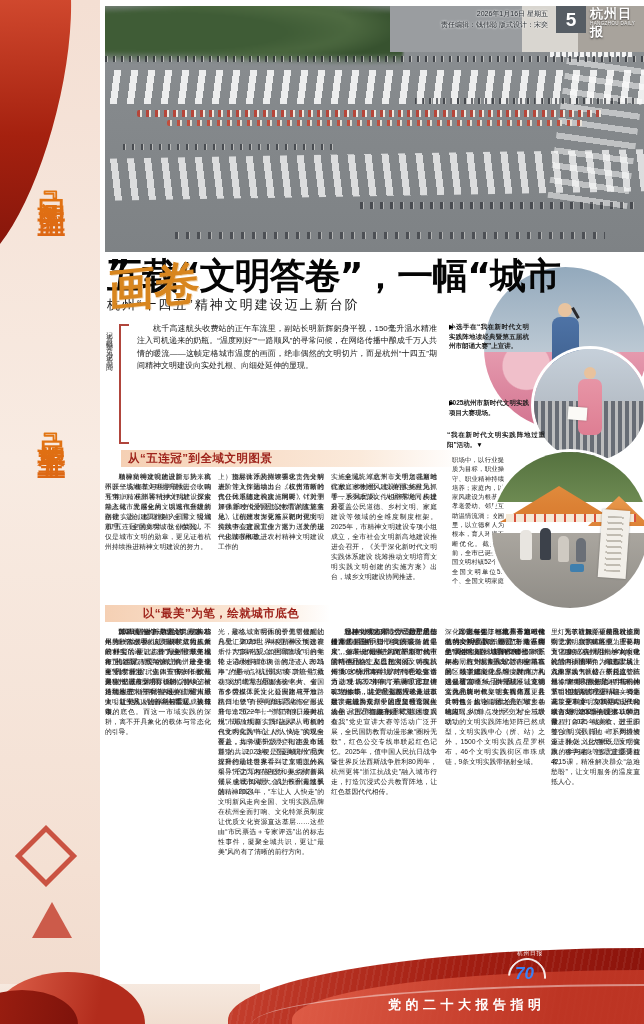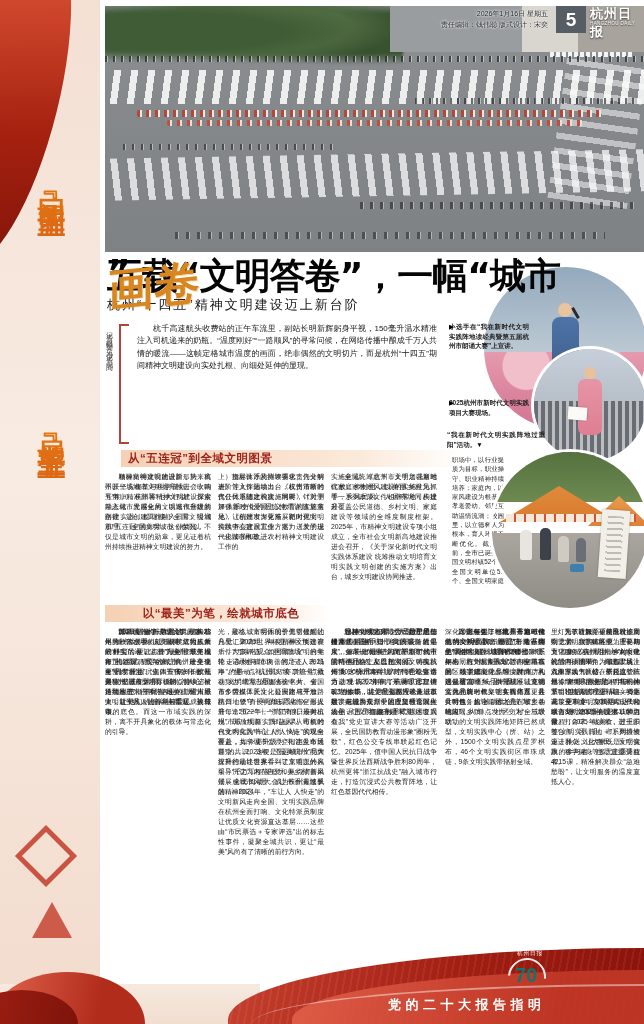--- a/index.html
+++ b/index.html
@@ -99,21 +99,21 @@
   .ribbon2{left:292px;top:970px;width:352px;height:54px;border-top-left-radius:100% 92%;
     background:linear-gradient(100deg,#e2604a,#c23826 75%);opacity:.9;z-index:6;}
   .ribbon3{left:252px;top:984px;width:392px;height:40px;border-top-left-radius:100% 100%;
     border-top:2px solid rgba(255,255,255,.45);z-index:6;}
   .ribbonstripes{left:228px;top:948px;width:416px;height:76px;border-top-left-radius:100% 95%;
     background:repeating-linear-gradient(100deg,rgba(255,255,255,.06) 0 2px,rgba(0,0,0,0) 2px 7px);z-index:6;}
   .brandtxt{left:498px;top:950px;width:64px;text-align:center;font-size:5.5px;color:#fff;letter-spacing:1px;z-index:8;}
   .seventy{left:508px;top:958px;width:42px;height:42px;z-index:8;}
   .seventy .arc{left:0;top:0;width:38px;height:38px;border:2px solid rgba(255,255,255,.9);border-radius:50%;
     border-bottom-color:transparent;border-left-color:transparent;transform:rotate(-40deg);}
-  .seventy .num{left:7px;top:6px;font-size:20px;font-weight:900;color:#0f766e;}
+  .seventy .num{left:7px;top:6px;font-size:17px;font-weight:900;font-style:italic;color:#3b82f6;}
   .slogan{left:388px;top:996px;font-size:13px;font-weight:800;letter-spacing:4.5px;color:#fff;white-space:nowrap;z-index:8;}
 </style>
 </head>
 <body>
 
 <div id="page">
 
   <div class="left-strip">
     <div class="ribbon-top2"></div>
     <div class="ribbon-top"></div>

